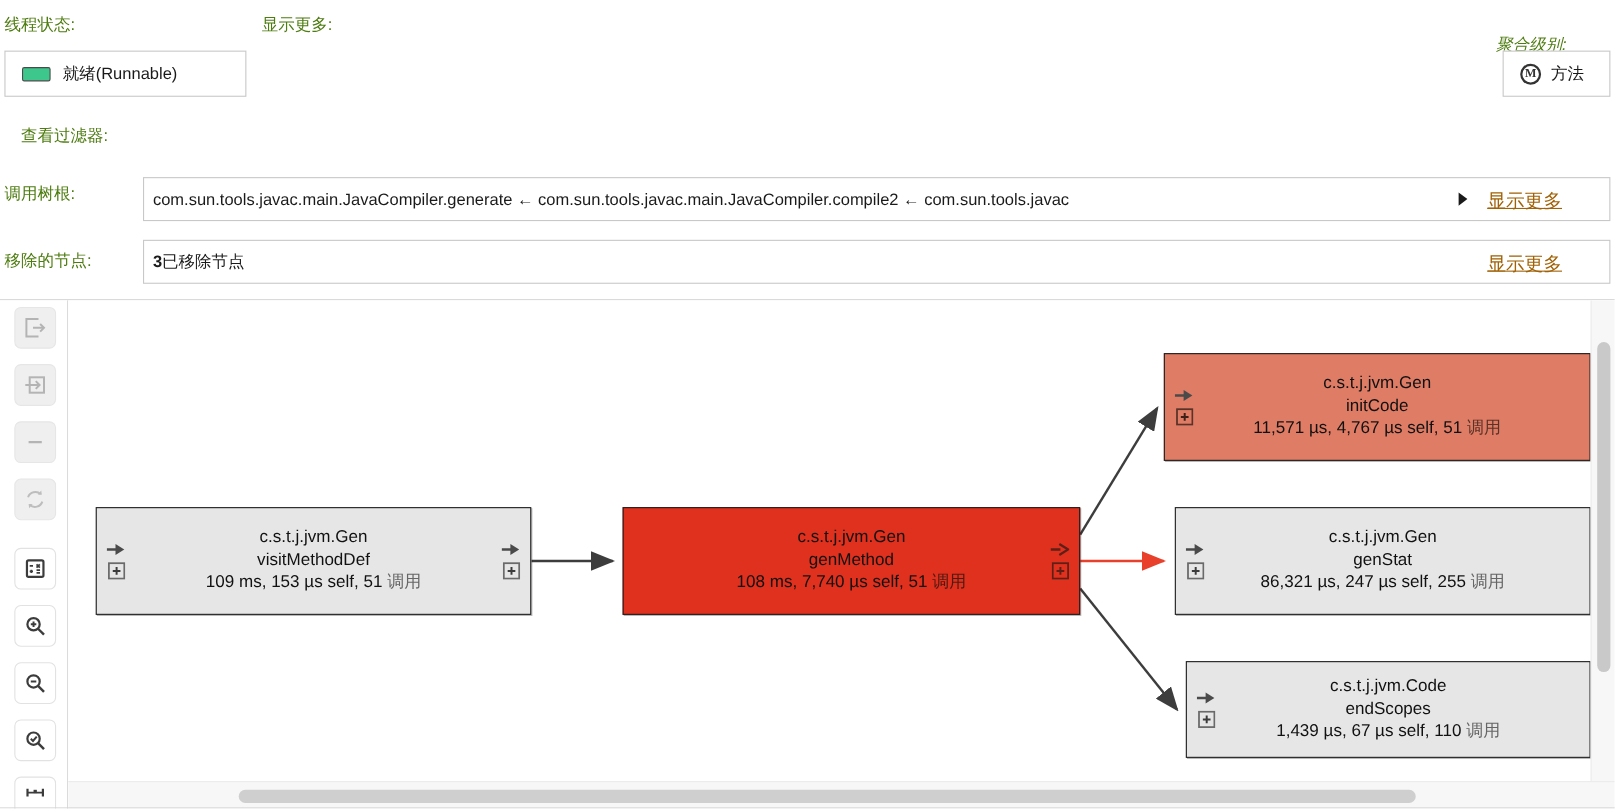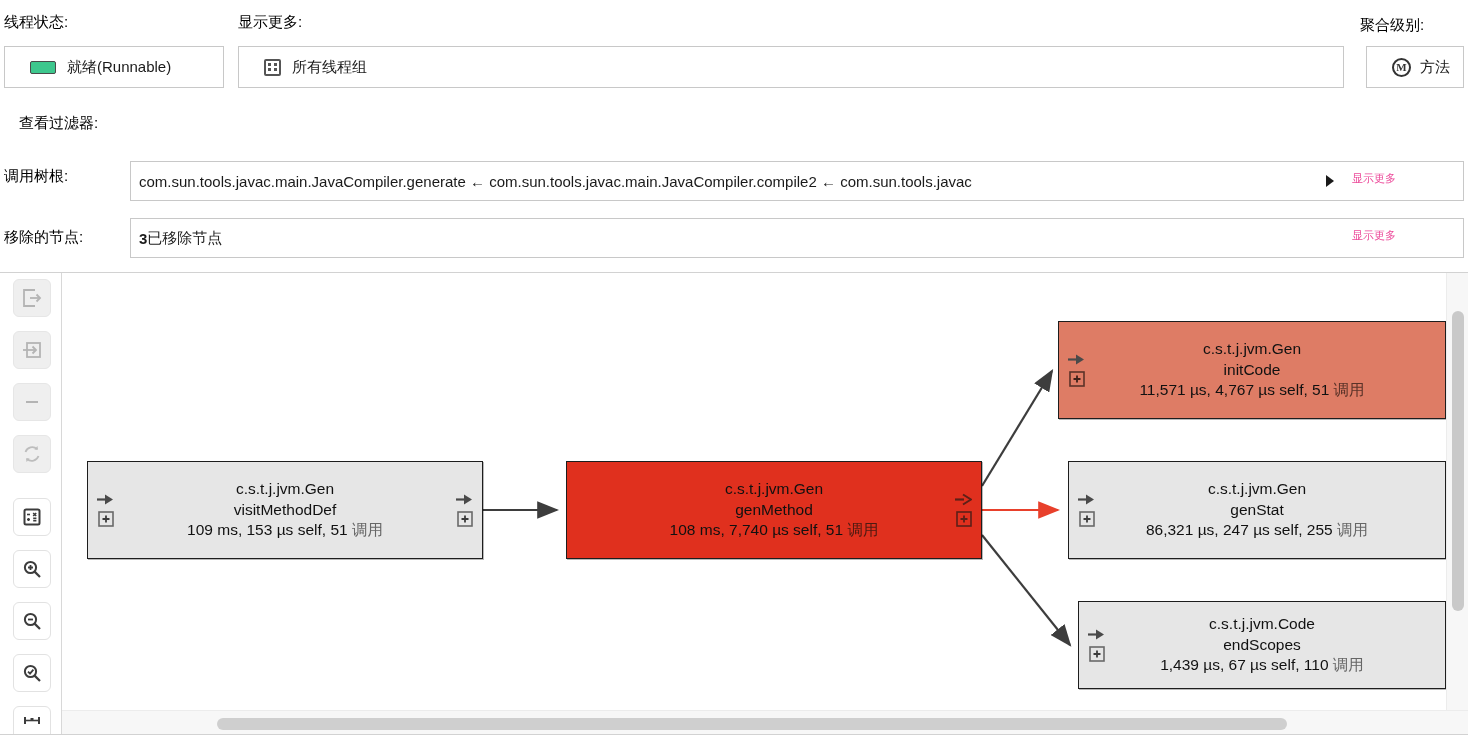--- a/index.html
+++ b/index.html
@@ -9,36 +9,36 @@
     background: #ffffff;
     font-family: "Liberation Sans", "DejaVu Sans", sans-serif;
     overflow: hidden;
   }
   #app { position: relative; width: 1468px; height: 735px; background: #fff; }
 
   
   .hdr-label {
     position: absolute;
     font-size: 15px;
-    color: #000000;
+    color: #4d7c0f;
     white-space: nowrap;
   }
   .field {
     position: absolute;
     border: 1px solid #c8c8c8;
     background: #ffffff;
     display: flex;
     align-items: center;
     font-size: 15px;
     color: #1a1a1a;
     padding: 0 8px;
     overflow: hidden;
     white-space: nowrap;
   }
-  .field.combo { padding-left: 25px; }
+  .field.combo { padding-left: 15px; }
 
   .state-swatch {
     width: 26px; height: 13px;
     background: #3dc78d;
     border: 1.5px solid #4a4a4a;
     border-radius: 2px;
     flex: 0 0 auto;
     margin-right: 11px;
   }
   .grid-icon {
@@ -65,22 +65,23 @@
   }
   .trunc-tri {
     position: absolute;
     width: 0; height: 0;
     border-left: 8px solid #1a1a1a;
     border-top: 6px solid transparent;
     border-bottom: 6px solid transparent;
   }
   .showmore {
     position: absolute;
-    font-size: 11px;
-    color: #ec4899;
+    font-size: 17px;
+    color: #a16207;
+    text-decoration: underline;
     cursor: pointer;
     white-space: nowrap;
   }
   .removed-count { font-weight: bold; }
 
   
   #graph-panel {
     position: absolute;
     left: 0; top: 272px; width: 1468px; height: 463px;
     border-top: 1px solid #d2d2d2;
@@ -176,26 +177,22 @@
 
   <div class="hdr-label" style="left:4px; top:13px;">线程状态:</div>
 
   <div class="field combo" style="left:4px; top:46px; width:220px; height:42px;">
     <span class="state-swatch"></span>
     <span>就绪(Runnable)</span>
   </div>
 
   <div class="hdr-label" style="left:238px; top:13px;">显示更多:</div>
 
-  <div class="field combo" style="left:238px; top:46px; width:1106px; height:42px;">
-    <span class="grid-icon"></span>
-    <span>所有线程组</span>
-  </div>
-
-  <div class="hdr-label" style="left:1360px; top:16px;">聚合级别:</div>
+
+  <div class="hdr-label" style="left:1360px; top:31px;font-style:italic;">聚合级别:</div>
 
   <div class="field combo" style="left:1366px; top:46px; width:98px; height:42px;">
     <span class="m-icon">M</span>
     <span>方法</span>
   </div>
 
   <div class="hdr-label" style="left:4px; top:114px;margin-left:15px;">查看过滤器:</div>
 
 
   <div class="hdr-label" style="left:4px; top:167px;">调用树根:</div>

